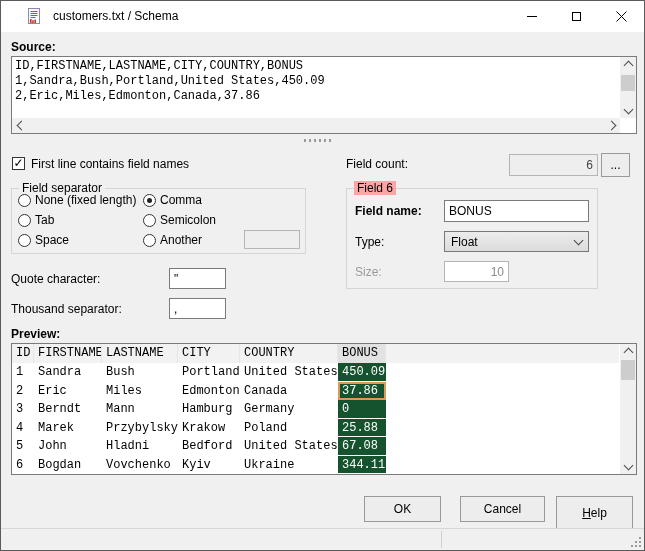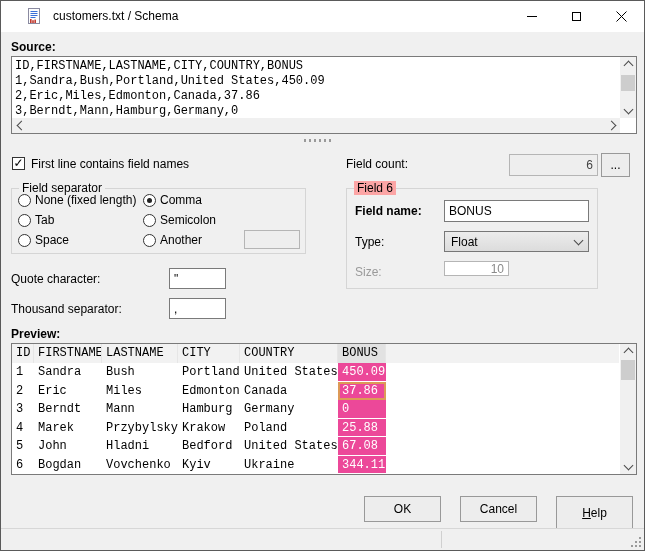--- a/index.html
+++ b/index.html
@@ -51,21 +51,21 @@
 
   
   .previewbox { position:absolute; left:10px; top:342px; width:626px; height:132px; background:#fff; border:1px solid #7a7a7a; }
   .ptable { position:absolute; left:0; top:0; right:17px; bottom:0; font-family:"Liberation Mono", monospace; font-size:12px; overflow:hidden; }
   .prow { display:flex; height:18.5px; line-height:18.5px; white-space:pre; }
   .prow.head { height:19px; line-height:19px; background:#f2f2f2; }
   .pcell { padding-left:4px; overflow:hidden; flex:none; }
   .c0{width:22px;} .c1{width:68px;} .c2{width:76px;} .c3{width:62px;} .c4{width:98px;} .c5{width:48px;}
   .prow.head .pcell { border-right:1px solid #e6e6e6; }
   .prow.head .c5 { background:#e2e2e2; }
-  .prow:not(.head) .c5 { background:#ec4899; color:#fff; box-shadow:inset 0 -1px 0 #fff; }
+  .prow:not(.head) .c5 { background:#14532d; color:#fff; box-shadow:inset 0 -1px 0 #fff; }
   .prow:not(.head) .c5.focused { box-shadow:inset 0 0 0 2px #dd9a57; }
   .pv-scroll { position:absolute; right:0; top:0; width:16px; height:130px; background:#f0f0f0; }
 
   
   .statusbar { position:absolute; left:0; top:527px; width:100%; height:22px; background:#f0f0f0; border-top:1px solid #d7d7d7; }
   .status-div { position:absolute; left:440px; top:2px; bottom:2px; width:1px; background:#d0d0d0; }
   .grip { position:absolute; right:3px; bottom:3px; width:10px; height:10px; }
   .grip i { position:absolute; width:2px; height:2px; background:#9a9a9a; }
 </style>
 </head>
@@ -96,21 +96,21 @@
     <div class="cap-btn cap-close">
       <svg width="11" height="11" viewBox="0 0 11 11">
           <line x1="0.5" y1="0.5" x2="10.5" y2="10.5" stroke="#000"></line>
           <line x1="10.5" y1="0.5" x2="0.5" y2="10.5" stroke="#000"></line>
         </svg>
     </div>
   </div>
 
   <div class="lbl bold" style="left:10px; top:39px;">Source:</div>
   <div class="sourcebox">
-    <div class="src-lines"><span>ID,FIRSTNAME,LASTNAME,CITY,COUNTRY,BONUS</span><br><span>1,Sandra,Bush,Portland,United States,450.09</span><br><span>2,Eric,Miles,Edmonton,Canada,37.86</span><br><span>3,Berndt,Mann,Hamburg,Germany,0</span></div>
+    <div class="src-lines"><span>ID,FIRSTNAME,LASTNAME,CITY,COUNTRY,BONUS</span><br><span>1,Sandra,Bush,Portland,United States,450.09</span><br><span>2,Eric,Miles,Edmonton,Canada,37.86</span><br></div>
     <div class="vscroll" style="height:61px;">
       <div class="arr" style="top:0;">
           <i class="chev up"></i>
         </div>
       <div class="thumb" style="top:18px; height:16px;"></div>
       <div class="arr" style="bottom:0;">
           <i class="chev down"></i>
         </div>
     </div>
     <div class="hscroll" style="right:16px;">
@@ -161,21 +161,21 @@
   <div class="groupbox" style="left:345px; top:187px; width:252px; height:101px;">
     <span class="legend" style="background:#fca5a5;">Field 6</span>
     <span class="lbl" style="left:8px; top:15px;font-weight:bold;">Field name:</span>
     <input class="tbox" style="left: 97px; top: 11px; width: 145px; height: 22px;" value="BONUS">
     <span class="lbl" style="left:8px; top:46px;">Type:</span>
     <div class="combo" style="left:97px; top:42px; width:145px; height:21px;">
       <span>Float</span>
       <i class="chev down" style="margin-top:-2px;"></i>
     </div>
     <span class="lbl" style="left:8px; top:76px; color:#9a9a9a;text-align:right;">Size:</span>
-    <input class="tbox" style="left: 97px; top: 72px; width: 65px; height: 15px; text-align: right; border-color: rgb(181, 181, 181); color: rgb(138, 138, 138);" value="10">
+    <input class="tbox" style="left: 97px; top: 72px; width: 65px; height: 21px; text-align: right; border-color: rgb(181, 181, 181); color: rgb(138, 138, 138);" value="10">
   </div>
 
   <div class="lbl" style="left:10px; top:271px;">Quote character:</div>
   <input class="tbox" style="left: 168px; top: 267px; width: 57px; height: 21px;" value="&quot;">
   <div class="lbl" style="left:10px; top:301px;">Thousand separator:</div>
   <input class="tbox" style="left: 168px; top: 297px; width: 57px; height: 21px;" value=",">
 
   <div class="lbl bold" style="left:10px; top:326px;">Preview:</div>
   <div class="previewbox">
     <div class="ptable">
@@ -243,21 +243,21 @@
       <div class="thumb" style="top:16px; height:20px;"></div>
       <div class="arr" style="bottom:0;">
           <i class="chev down"></i>
         </div>
     </div>
   </div>
 
   <div class="pushbtn" style="left:363px; top:495px; width:77px; height:26px;">
       <span>OK</span>
     </div>
-  <div class="pushbtn" style="left:459px; top:495px; width:77px; height:26px;">
+  <div class="pushbtn" style="left:459px; top:495px; width:85px; height:26px;">
       <span>Cancel</span>
     </div>
   <div class="pushbtn" style="left:555px; top:495px; width:77px; height:34px;">
       <span class="help-lbl" style="display:block;">Help</span>
     </div>
   <style>.help-lbl::first-letter { text-decoration:underline; }</style>
 
   <div class="statusbar">
     <div class="status-div"></div>
     <div class="grip">

